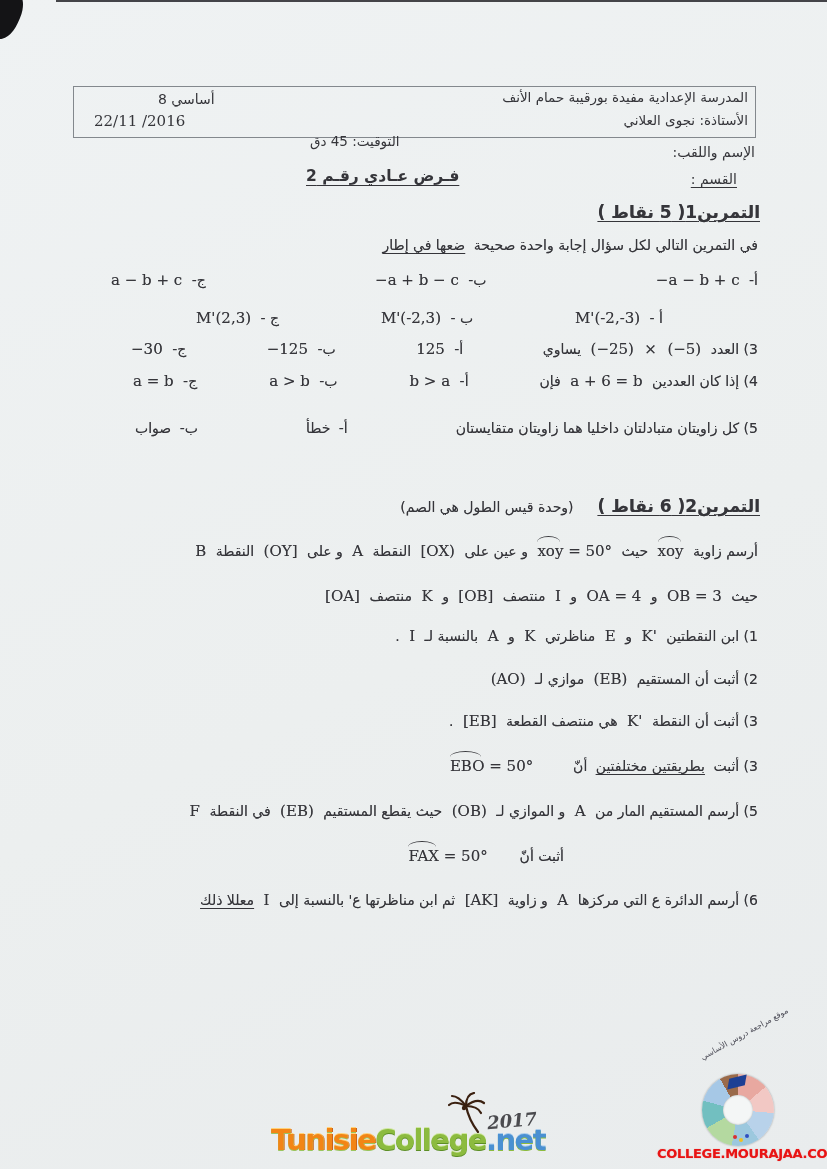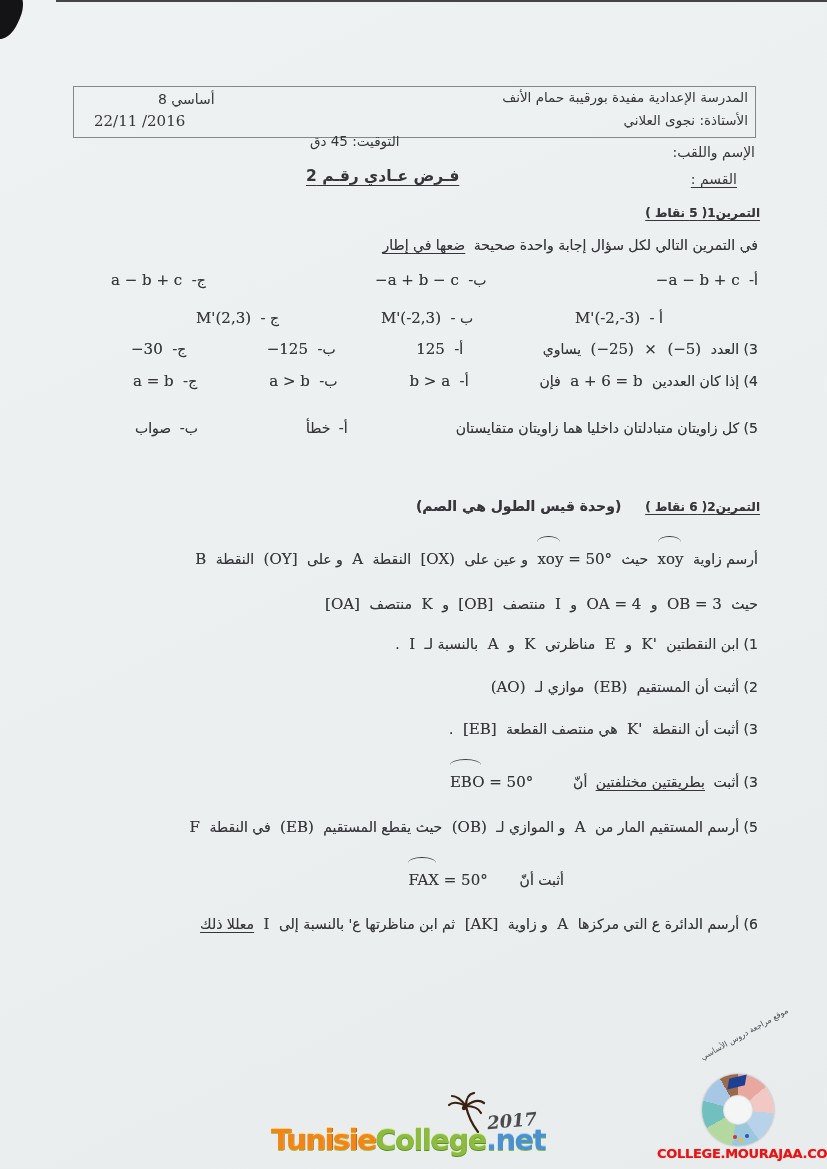--- a/index.html
+++ b/index.html
@@ -19,30 +19,30 @@
   .grade{left:84px;top:4px;font-size:14px;}
   .date{left:20px;top:25px;font-size:15px;font-family:"DejaVu Serif",serif;}
   .nameline{position:absolute;right:72px;top:144px;font-size:14px;}
   .classline{position:absolute;right:90px;top:171px;font-size:14px;}
   .doctitle{position:absolute;left:306px;top:167px;font-size:15.5px;font-weight:bold;
             text-decoration:underline;text-underline-offset:4px;}
   
   .docbody{position:absolute;left:108px;top:201px;width:652px;direction:rtl;font-size:14px;
            text-shadow:0 0 .4px rgba(55,55,60,.55);}
   .bl{line-height:23px;}
-  .exh{font-weight:bold;font-size:12px;}
+  .exh{font-weight:bold;font-size:17px;}
   .u{text-decoration:underline;text-underline-offset:3px;text-align:center;}
-  .note{margin-right:24px;font-weight:bold;}
+  .note{margin-right:24px;}
   .ex2row{display:flex;align-items:baseline;}
   .qrow{display:flex;justify-content:space-between;align-items:baseline;}
   .qstem,.qopt{white-space:nowrap;}
   .seg .ar{margin:0 2px;}
   .seg .m{font-family:"DejaVu Serif",serif;font-size:15px;margin:0 3px;
           white-space:nowrap;unicode-bidi:isolate;}
-  .hat{position:relative;display:inline-block;padding-top:10px;}
+  .hat{position:relative;display:inline-block;padding-top:2px;}
   .hat::before{content:"";position:absolute;left:0;right:3px;top:-2px;height:5px;
                border-top:1.4px solid #3c3c40;border-radius:50% 50% 0 0/100% 100% 0 0;}
   .gapseg{display:inline-block;height:1px;}
   
   .palm{position:absolute;left:448px;top:1092px;}
   .year{position:absolute;left:487px;top:1110px;font-family:"DejaVu Serif",serif;
         font-style:italic;font-weight:bold;font-size:18px;color:#4b4b4f;transform:rotate(-5deg);}
   .tclogo{position:absolute;left:271px;top:1126px;font-size:29px;font-weight:bold;
           letter-spacing:-1.5px;white-space:nowrap;line-height:1;}
   .tc1{color:#f28516;text-shadow:0 1px 0 #9bc45e,0 -1px 0 #ffd27a,1px 0 0 #c9641a;}

